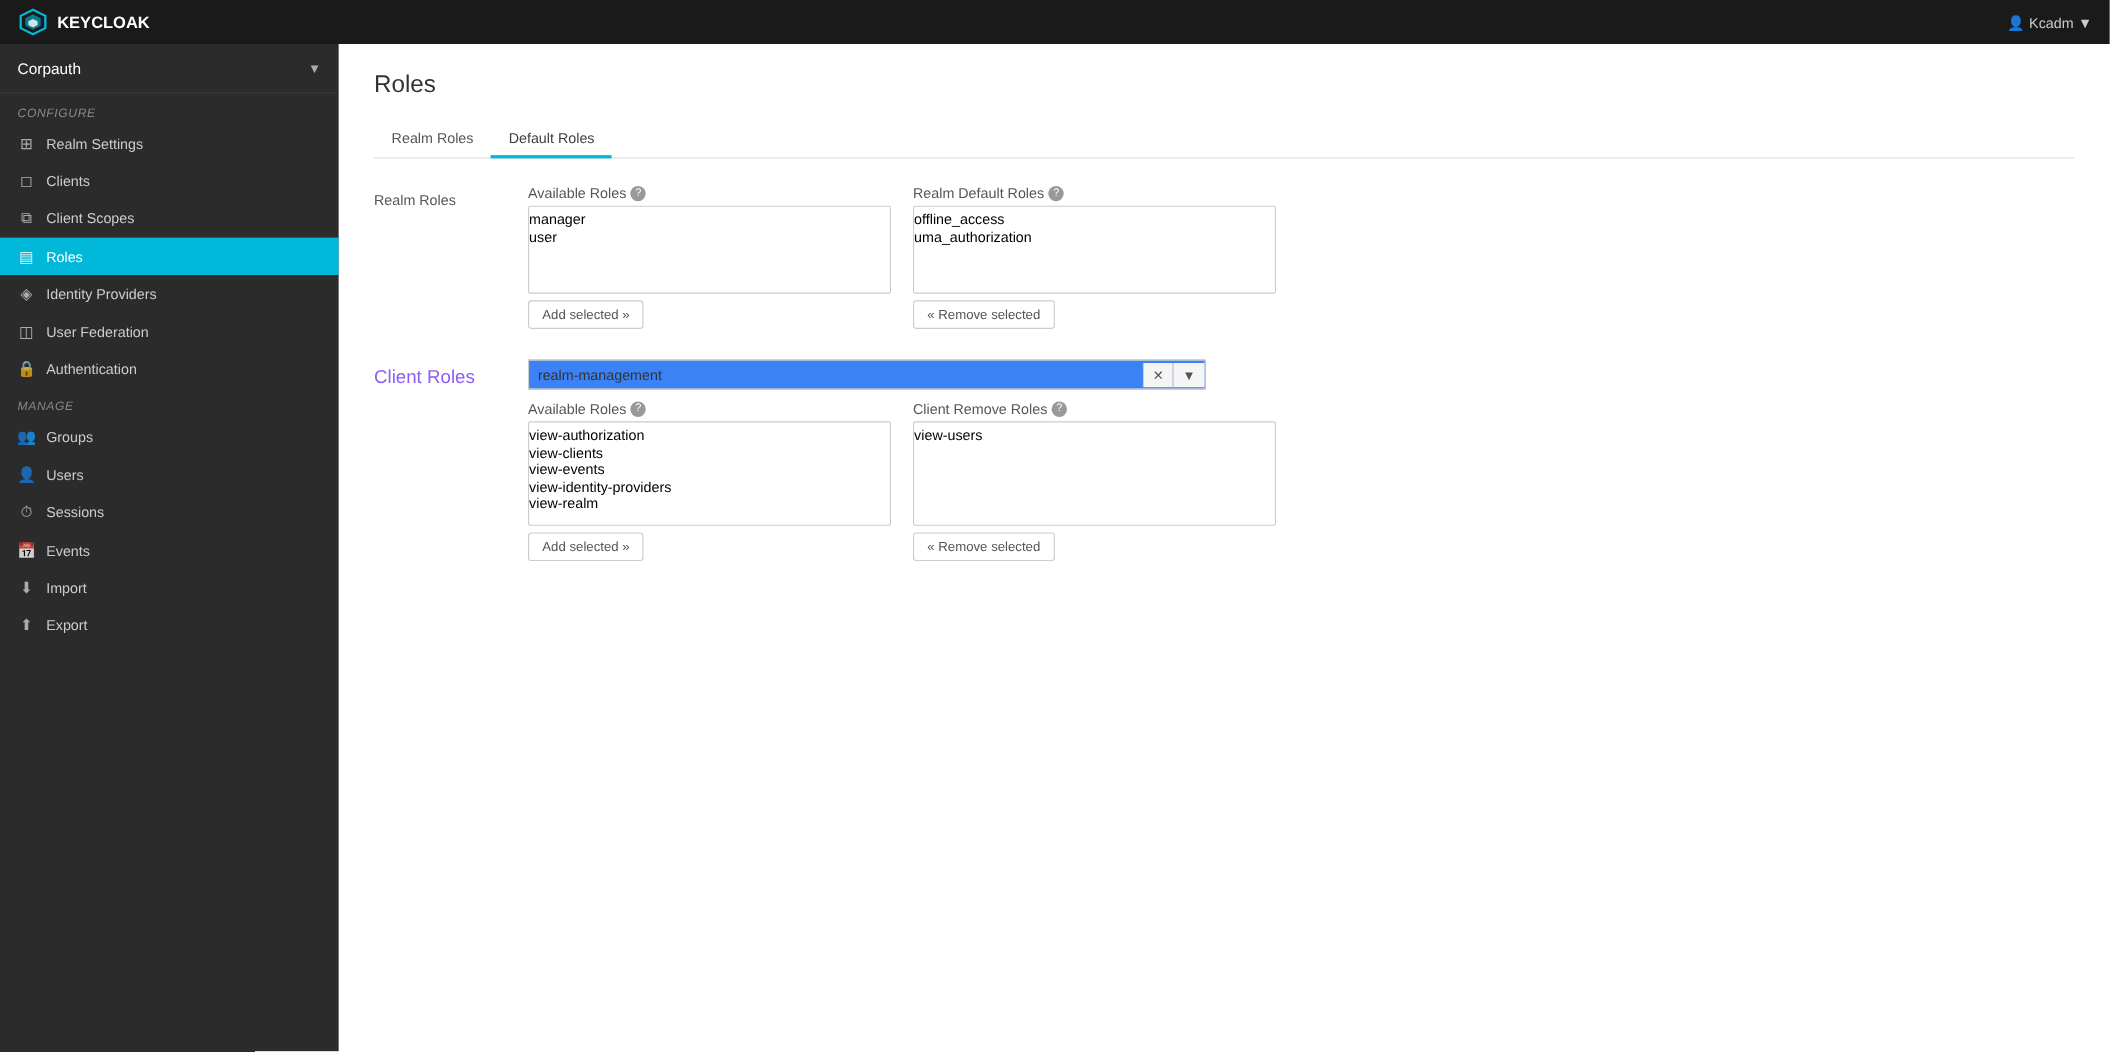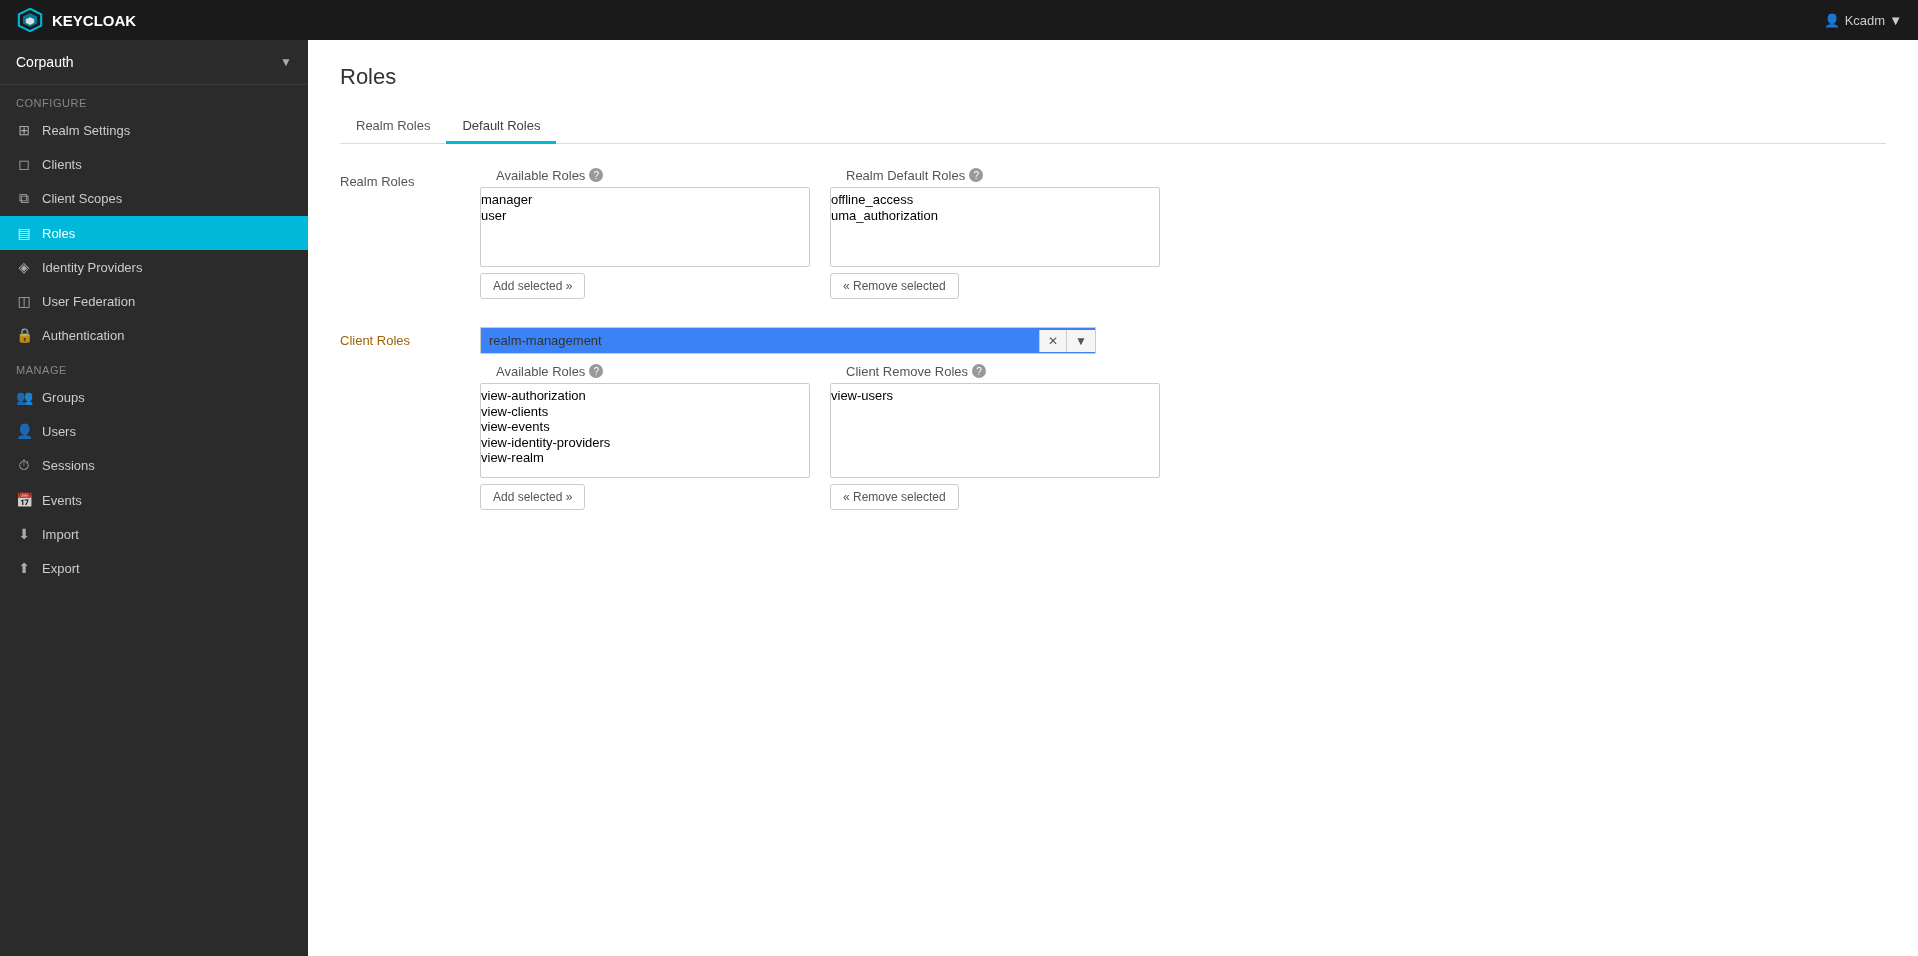--- a/index.html
+++ b/index.html
@@ -62,20 +62,21 @@
       font-weight: 500;
       cursor: pointer;
     }
     .realm-selector .chevron { color: #aaa; font-size: 12px; }
     .sidebar-section-label {
       padding: 12px 16px 4px;
       font-size: 11px;
       color: #888;
       text-transform: uppercase;
       letter-spacing: 0.05em;
+      font-style: italic;
     }
     .sidebar-item {
       display: flex;
       align-items: center;
       gap: 10px;
       padding: 9px 16px;
       color: #ccc;
       cursor: pointer;
       font-size: 13px;
       text-decoration: none;
@@ -140,22 +141,22 @@
       display: flex;
       align-items: flex-start;
       gap: 0;
     }
     .roles-col { display: flex; flex-direction: column; }
     .roles-col-header {
       font-size: 13px;
       color: #555;
       margin-bottom: 4px;
       display: flex;
+      align-items: center;
       gap: 4px;
-      margin-left: 16px;
     }
     .help-icon {
       display: inline-flex;
       width: 14px;
       height: 14px;
       background: #999;
       color: #fff;
       border-radius: 50%;
       font-size: 10px;
       align-items: center;
@@ -184,22 +185,22 @@
 
     
     .client-roles-row {
       display: flex;
       gap: 0;
       margin-bottom: 10px;
       align-items: flex-start;
     }
     .client-roles-label {
       width: 140px;
-      font-size: 13px;
-      color: #a16207;
+      font-size: 17px;
+      color: #8b5cf6;
       padding-top: 6px;
       flex-shrink: 0;
     }
     .client-roles-selector {
       display: flex;
       align-items: center;
       border: 1px solid #ccc;
       background: #3b82f6;
       width: 616px;
     }

